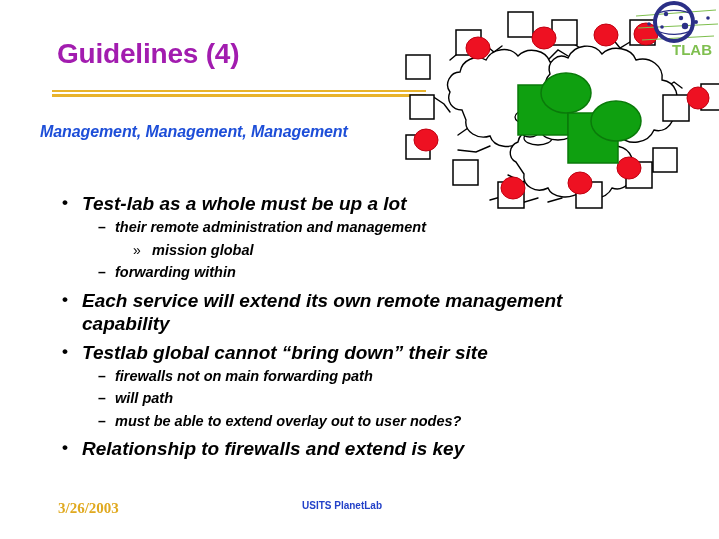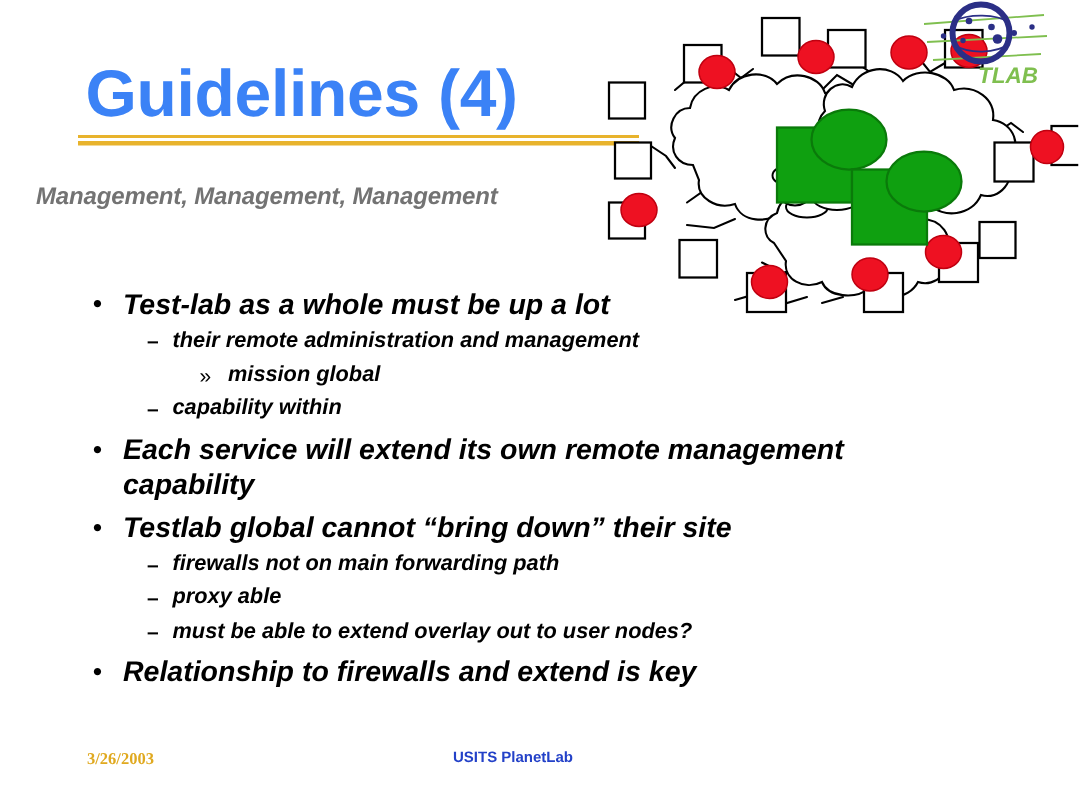--- a/index.html
+++ b/index.html
@@ -4,58 +4,58 @@
 <style>
   html,body{margin:0;padding:0;background:#fff;}
   body{width:719px;height:539px;overflow:hidden;
        font-family:"Liberation Sans","DejaVu Sans",sans-serif;
        -webkit-font-smoothing:none;}
   #slide{position:relative;width:719px;height:539px;background:#ffffff;overflow:hidden;}
 
   
   #title{
     position:absolute;left:57px;top:38px;
-    font-size:44px;font-weight:bold;letter-spacing:-0.2px;
-    color:#3b82f6;white-space:nowrap;
+    font-size:28px;font-weight:bold;letter-spacing:-0.2px;
+    color:#a21caf;white-space:nowrap;
   }
   
   #rule{position:absolute;left:52px;top:90px;width:374px;height:7px;}
   #rule .r1{position:absolute;left:0;top:0;width:100%;height:2px;background:#E8B32C;}
   #rule .r2{position:absolute;left:0;top:4px;width:100%;height:3px;background:#E8B32C;}
 
   
   #subtitle{
-    position:absolute;left:24px;top:123px;
+    position:absolute;left:40px;top:123px;
     font-size:16px;font-weight:bold;font-style:italic;
-    color:#737373;white-space:nowrap;letter-spacing:-0.1px;
+    color:#1d4ed8;white-space:nowrap;letter-spacing:-0.1px;
   }
 
   
   #body{position:absolute;left:0;top:192px;width:640px;}
   .b1,.b2,.b3{position:relative;display:block;color:#000;}
   .b1{margin-left:60px;padding-left:22px;font-size:19px;font-weight:bold;line-height:23px;margin-bottom:1px;}
   .b2{margin-left:98px;padding-left:17px;font-size:14.5px;font-weight:bold;line-height:22.5px;}
   .b3{margin-left:133px;padding-left:19px;font-size:14.5px;font-weight:bold;line-height:22.5px;}
   .b1>.mk{position:absolute;left:2px;top:-1px;font-size:17px;font-weight:bold;}
   .b2>.mk{position:absolute;left:0px;top:0px;font-size:14px;font-weight:bold;}
   .b3>.mk{position:absolute;left:0px;top:0px;font-size:14px;font-weight:normal;}
   .b1>.tx,.b2>.tx,.b3>.tx{display:block;font-style:italic;}
   .gap{height:5px;}
 
   
-  #foot-date{position:absolute;left:58px;top:500px;font-size:11px;font-weight:bold;
+  #foot-date{position:absolute;left:58px;top:500px;font-size:15px;font-weight:bold;
     color:#E0A91F;font-family:"Liberation Serif","DejaVu Serif",serif;}
   #foot-center{position:absolute;left:302px;top:500px;font-size:10px;font-weight:bold;color:#2341C8;}
 
   
   #art{position:absolute;left:398px;top:0px;width:321px;height:232px;}
   #art svg{display:block;}
 
   
-  #logo{position:absolute;left:616px;top:0px;width:83px;height:62px;font-style:italic;}
+  #logo{position:absolute;left:636px;top:0px;width:83px;height:62px;}
 </style>
 </head>
 <body>
 
 <div id="slide">
 
   <div id="title">Guidelines (4)</div>
 
   <div id="rule">
     <div class="r1"></div>
@@ -76,21 +76,21 @@
       <span class="tx">their remote administration and management</span>
     </div>
 
     <div class="b3">
       <span class="mk">»</span>
       <span class="tx">mission global</span>
     </div>
 
     <div class="b2">
       <span class="mk">–</span>
-      <span class="tx">capability within</span>
+      <span class="tx">forwarding within</span>
     </div>
 
     <div class="gap"></div>
 
     <div class="b1">
       <span class="mk">•</span>
       <span class="tx">Each service will extend its own remote management capability</span>
     </div>
 
     <div class="gap"></div>
@@ -100,21 +100,21 @@
       <span class="tx">Testlab global cannot “bring down” their site</span>
     </div>
 
     <div class="b2">
       <span class="mk">–</span>
       <span class="tx">firewalls not on main forwarding path</span>
     </div>
 
     <div class="b2">
       <span class="mk">–</span>
-      <span class="tx">proxy able</span>
+      <span class="tx">will path</span>
     </div>
 
     <div class="b2">
       <span class="mk">–</span>
       <span class="tx">must be able to extend overlay out to user nodes?</span>
     </div>
 
     <div class="gap"></div>
 
     <div class="b1">

